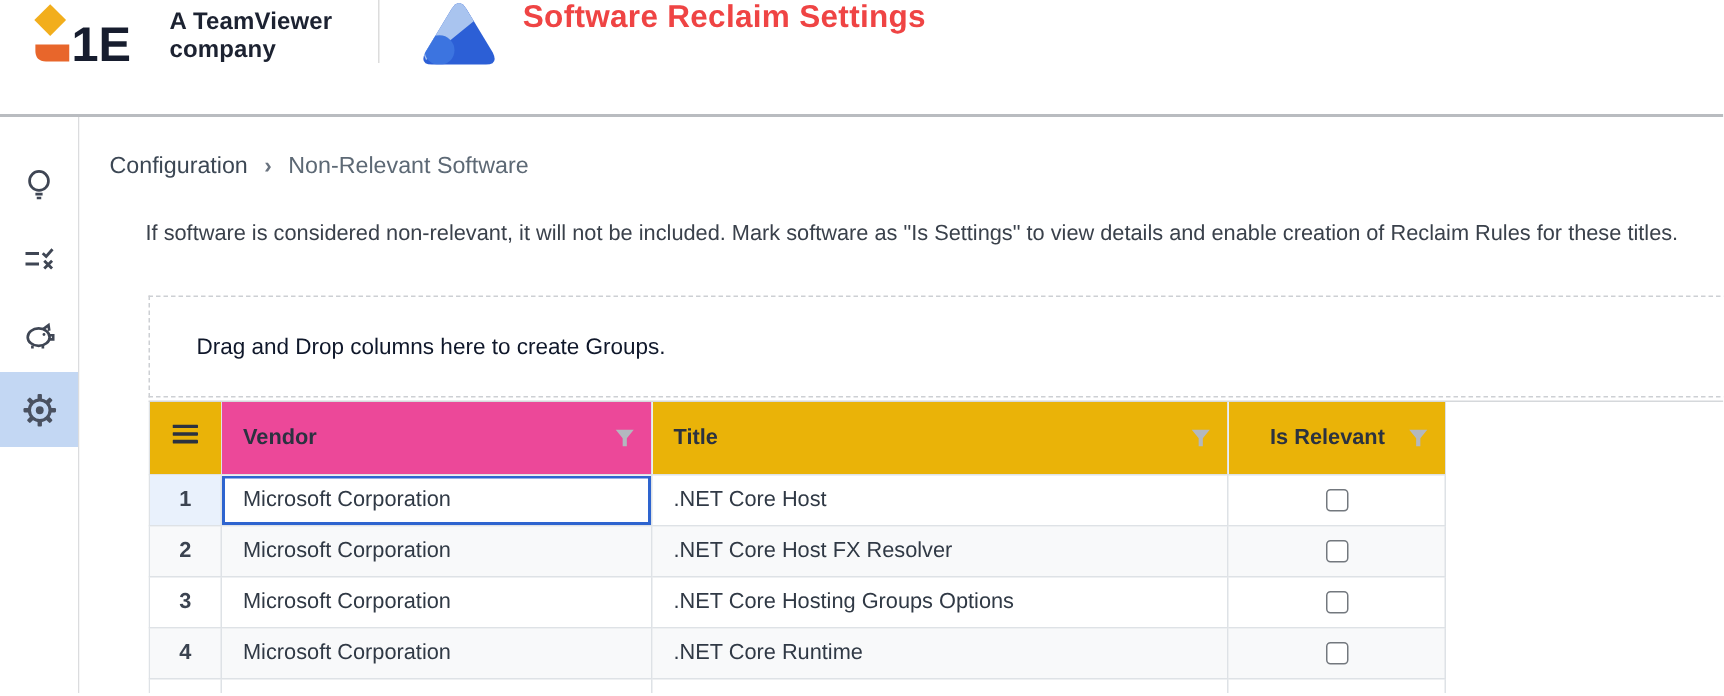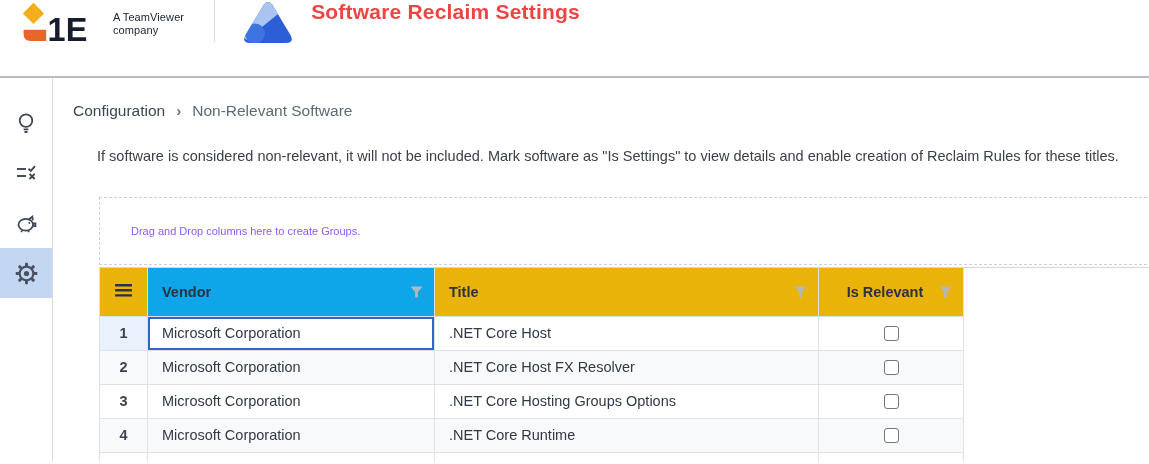--- a/index.html
+++ b/index.html
@@ -2,50 +2,50 @@
 <html><head>
 <meta charset="utf-8">
 <style>
   * { margin:0; padding:0; box-sizing:border-box; }
   body { font-family:"Liberation Sans", sans-serif; background:#fff; }
   .screen { width:1149px; height:464px; position:relative; overflow:hidden; background:#fff; }
 
   
   .top-header { height:78px; border-bottom:2px solid #b9bcc0; display:flex; align-items:flex-start; padding-left:18px; background:#fff; }
   .brand { display:flex; align-items:center; }
-  .tagline { font-size:11px; font-weight:normal; color:#1c2231; line-height:1.2; margin-left:9px; letter-spacing:0.1px; }
+  .tagline { font-size:16px; font-weight:bold; color:#1c2231; line-height:1.2; margin-left:9px; letter-spacing:0.1px; }
   .header-divider { width:1px; height:42px; background:#dcdcdc; margin:0 27px 0 30px; }
   .app-icon { margin-right:17px; display:flex; align-items:center; }
   .app-title { font-size:21px; font-weight:700; color:#ef4444; letter-spacing:0.2px; }
 
   
   .layout { display:flex; height:384px; }
   .sidebar { width:53px; border-right:1px solid #dbdcde; padding-top:20px; background:#fff; flex:none; }
   .side-item { height:50px; display:flex; align-items:center; justify-content:center; cursor:pointer; }
   .side-item.selected { background:#c3d7f3; }
   .content { flex:1; position:relative; background:#fff; }
 
   .breadcrumb { position:absolute; top:24px; left:20px; display:flex; align-items:center; gap:11px; font-size:15.5px;justify-content:center; }
   .crumb-parent { color:#3c4754; cursor:pointer; }
   .crumb-sep { color:#69727e; font-size:15px; font-weight:bold; transform:translateY(-1px); }
   .crumb-current { color:#5d6975; }
 
   .description { position:absolute; top:70px; left:44px; right:10px; font-size:14.5px; color:#3a414b; }
 
   .group-bar { position:absolute; top:119px; left:46px; right:-3px; height:68px; border:1px dashed #cdd0d4; display:flex; align-items:center; }
-  .group-bar span { font-size:11px; color:#8b5cf6; padding-left:31px; }
+  .group-bar span { font-size:15px; color:#0f172a; padding-left:31px; }
 
   
   .grid-wrap { position:absolute; top:189px; left:46px; right:0; bottom:0; border-top:1px solid #d5d8db; overflow:hidden; }
   table.grid { border-collapse:collapse; table-layout:fixed; width:864px; background:#fff; }
   .grid col.c-num { width:48px; } .grid col.c-vendor { width:287px; }
   .grid col.c-title { width:384px; } .grid col.c-rel { width:145px; }
   .grid th, .grid td { border:1px solid #dee2e6; border-top:none; font-size:14.5px; overflow:hidden; white-space:nowrap; }
   .grid th { height:48px; font-weight:bold; color:#2b3240; position:relative; background:#eab308; cursor:pointer; }
-  .grid th.hl { background:#0ea5e9; }
+  .grid th.hl { background:#ec4899; }
   .th-inner { display:flex; align-items:center; padding:0 30px 0 14px; }
   .th-center { justify-content:center; padding:0 26px 0 14px; }
   .funnel { position:absolute; right:11px; top:50%; transform:translateY(-50%); cursor:pointer; line-height:0; }
   .menu-cell { text-align:center; vertical-align:middle; cursor:pointer; }
   .grid td { height:34px; color:#303945; padding:0 14px; background:#fff; }
   .grid tr.stripe td { background:#f8f9fa; }
   td.num { text-align:center; font-weight:bold; color:#3b4350; padding:0; }
   tr.sel-row td.num { background:#e9f1fc; }
   td.focus-cell { box-shadow:inset 0 0 0 2px #2e64cf; }
   td.rel { text-align:center; padding:0; }

